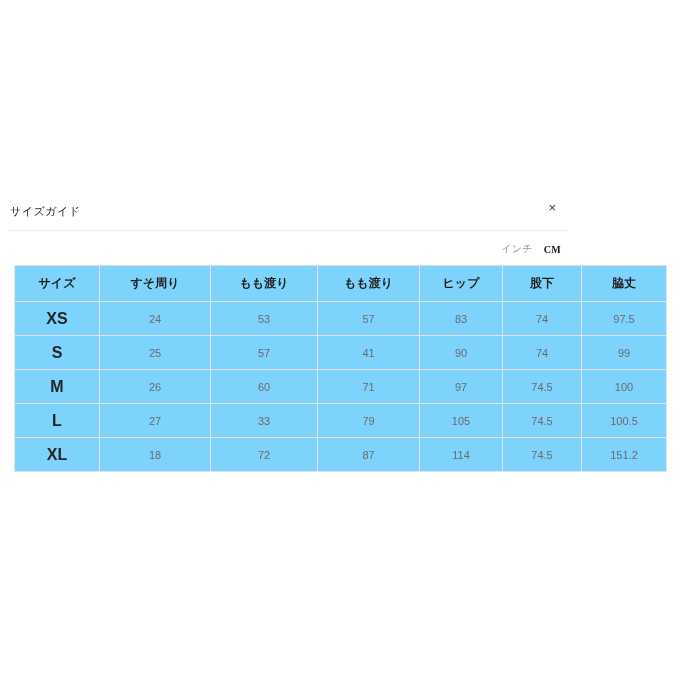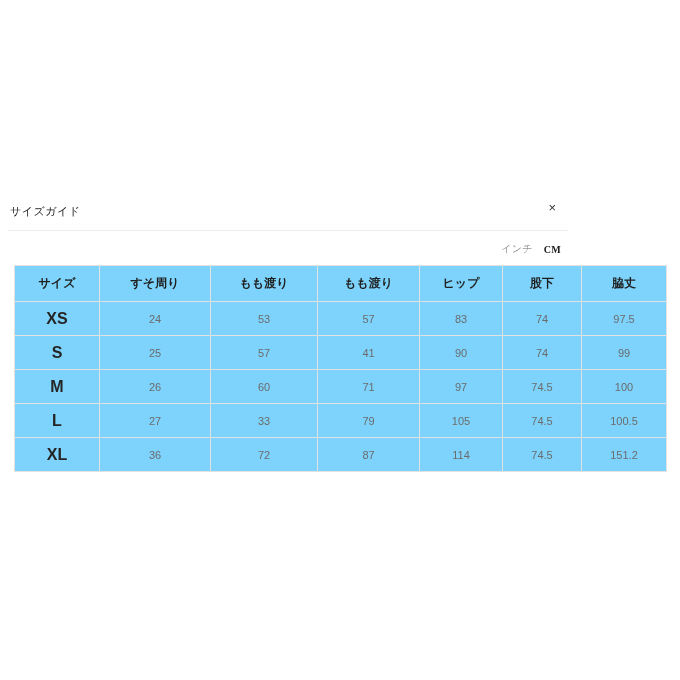--- a/index.html
+++ b/index.html
@@ -123,21 +123,21 @@
         <th>L</th>
         <td>27</td>
         <td>33</td>
         <td>79</td>
         <td>105</td>
         <td>74.5</td>
         <td>100.5</td>
       </tr>
       <tr>
         <th>XL</th>
-        <td>36</td>
+        <td>18</td>
         <td>72</td>
         <td>87</td>
         <td>114</td>
         <td>74.5</td>
         <td>151.2</td>
       </tr>
     </tbody>
   </table>
 
 </div>

